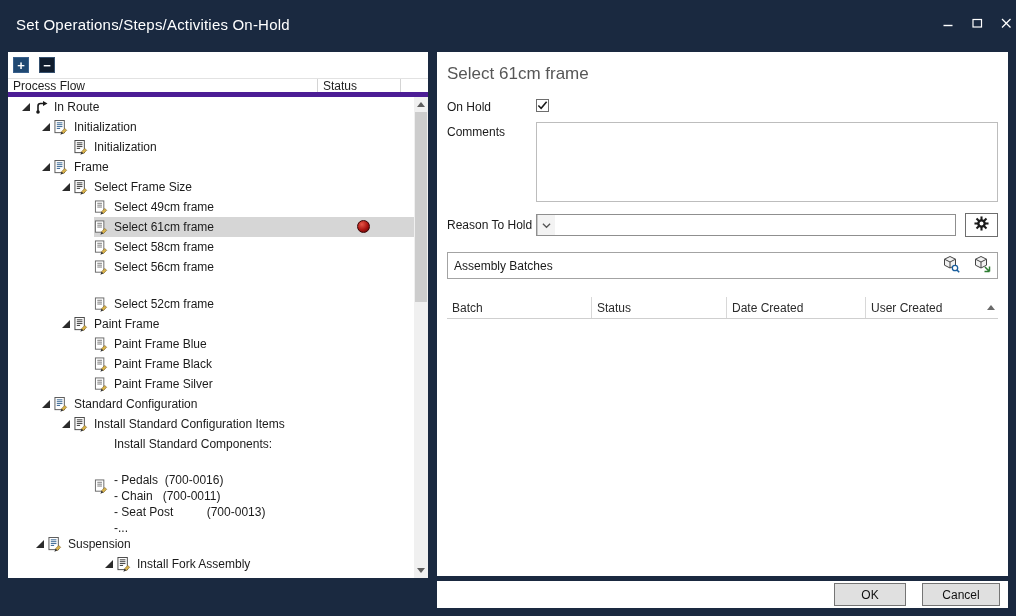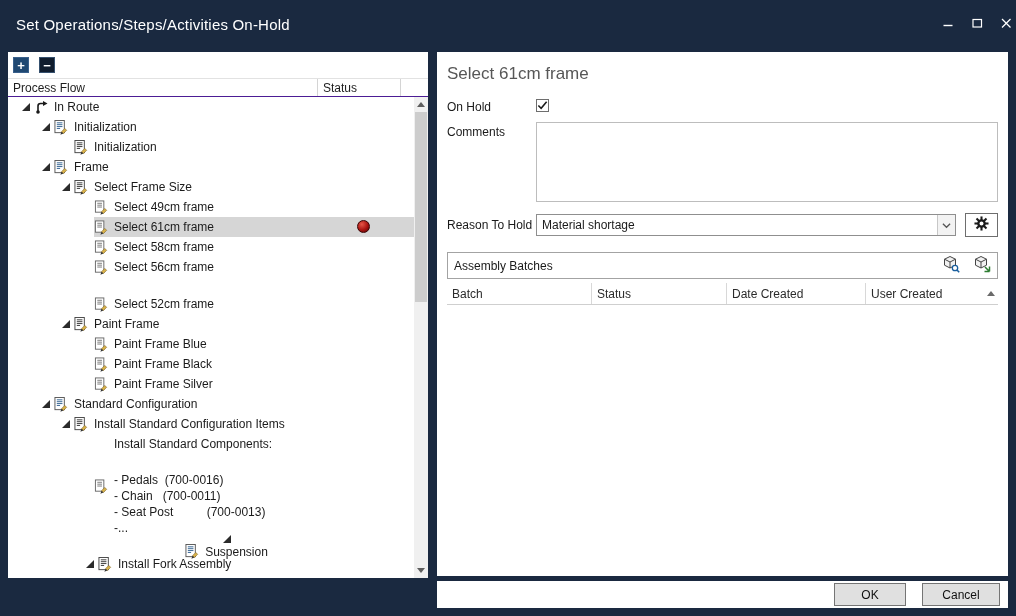--- a/index.html
+++ b/index.html
@@ -18,21 +18,21 @@
   .right-panel{flex:1;background:#ffffff;padding:12px 10px 0 10px;display:flex;flex-direction:column;overflow:hidden;}
   .footer-bar{height:27px;background:#ffffff;display:flex;align-items:center;justify-content:flex-end;gap:16px;padding-right:8px;}
   
   .tree-toolbar{height:26px;display:flex;align-items:center;gap:10px;padding-left:5px;flex:none;}
   .tool-btn{width:16px;height:16px;display:flex;align-items:center;justify-content:center;
             color:#fff;font-size:13px;line-height:1;font-weight:bold;cursor:default;}
   .tool-expand{background:#1f4872;border:1px solid #39608c;}
   .tool-collapse{background:#101d2e;border:1px solid #35506e;}
   
   .tree-header{height:19px;flex:none;display:flex;align-items:stretch;border-top:1px solid #e2e2e2;
-               border-bottom:1px solid #4c1d95;font-size:12px;color:#1e1e1e;}
+               border-bottom:5px solid #4c1d95;font-size:12px;color:#1e1e1e;}
   .th{display:flex;align-items:center;border-right:1px solid #d4d4d4;padding-left:5px;}
   .th-pf{width:310px;}
   .th-status{width:83px;}
   .th-fill{flex:1;border-right:none;}
   
   .tree-wrap{flex:1;display:flex;overflow:hidden;}
   .tree-body{flex:1;overflow:hidden;font-size:12px;color:#1b1b1b;}
   .tree-row{height:20px;display:flex;align-items:center;position:relative;}
   .tree-row.blank{height:16px;}
   .tree-row.multi{height:64px;align-items:flex-start;}
@@ -71,21 +71,21 @@
   .combo-btn{width:18px;height:100%;border-left:1px solid #c7c7c7;background:#f3f3f3;
              display:flex;align-items:center;justify-content:center;}
   .gear-btn{width:33px;height:24px;margin-left:9px;flex:none;border:1px solid #6e6e6e;background:#fff;
             display:flex;align-items:center;justify-content:center;padding:0;}
   
   .batches-bar{margin-top:7px;height:27px;flex:none;border:1px solid #a3a3a3;display:flex;
                align-items:center;padding-left:6px;font-size:12px;color:#1a1a1a;}
   .batch-btns{margin-left:auto;display:flex;height:100%;align-items:center;}
   .batch-btn{width:31px;height:100%;display:flex;align-items:center;justify-content:center;
              background:transparent;border:none;padding:0;}
-  .batch-table{margin-top:4px;flex:1;display:flex;flex-direction:column;overflow:hidden;}
+  .batch-table{margin-top:18px;flex:1;display:flex;flex-direction:column;overflow:hidden;}
   .bt-header{height:22px;flex:none;display:flex;border-bottom:1px solid #cfcfcf;
              font-size:12px;color:#2b2b2b;}
   .bt-cell{display:flex;align-items:center;padding-left:5px;border-right:1px solid #d8d8d8;}
   .bt-cell:nth-child(1){width:145px;}
   .bt-cell:nth-child(2){width:135px;}
   .bt-cell:nth-child(3){width:139px;}
   .bt-cell:nth-child(4){flex:1;border-right:none;padding-right:3px;}
   .sort-arrow{margin-left:auto;width:0;height:0;border-left:4px solid transparent;
               border-right:4px solid transparent;border-bottom:5px solid #6a6a6a;}
   .bt-body{flex:1;background:#fff;}
@@ -451,42 +451,42 @@
                     <polygon points="8,12.5 11.5,9 13.5,11 10,14.5" fill="#d8b24a" stroke="#7a5c1a" stroke-width="0.6"></polygon>
                     <polygon points="8,12.5 10,14.5 6.8,15.6" fill="#333"></polygon>
                   </svg>
                 </span>
                 <span class="tree-label pre">- Pedals  (700-0016)
 - Chain   (700-0011)
 - Seat Post          (700-0013)
 -...</span>
               </span>
             </div>
-            <div class="tree-row" style="padding-left: 31px; flex-direction: column;">
+            <div class="tree-row" style="padding-left: 24px;">
               <span class="expander">
                 <svg width="10" height="10" viewBox="0 0 10 10">
                   <polygon points="9,1 9,9 1,9" fill="#2b2b2b"></polygon>
                 </svg>
               </span>
               <span class="row-inner">
                 <span class="tree-icon">
                   <svg width="15" height="15" viewBox="0 0 16 16">
                     <rect x="1" y="0.5" width="10" height="13" fill="#ffffff" stroke="#555"></rect>
                     <line x1="3" y1="3" x2="9" y2="3" stroke="#2f5f8f"></line>
                     <line x1="3" y1="5" x2="9" y2="5" stroke="#2f5f8f"></line>
                     <line x1="3" y1="7" x2="9" y2="7" stroke="#2f5f8f"></line>
                     <line x1="3" y1="9" x2="6.5" y2="9" stroke="#2f5f8f"></line>
                     <polygon points="8,12.5 11.5,9 13.5,11 10,14.5" fill="#d8b24a" stroke="#7a5c1a" stroke-width="0.6"></polygon>
                     <polygon points="8,12.5 10,14.5 6.8,15.6" fill="#333"></polygon>
                   </svg>
                 </span>
                 <span class="tree-label">Suspension</span>
               </span>
             </div>
-            <div class="tree-row" style="padding-left: 74px;">
+            <div class="tree-row" style="padding-left: 74px; margin-left: 19px;">
               <span class="expander">
                 <svg width="10" height="10" viewBox="0 0 10 10">
                   <polygon points="9,1 9,9 1,9" fill="#2b2b2b"></polygon>
                 </svg>
               </span>
               <span class="row-inner">
                 <span class="tree-icon">
                   <svg width="15" height="15" viewBox="0 0 16 16">
                     <rect x="1" y="0.5" width="10" height="13" fill="#ffffff" stroke="#444"></rect>
                     <line x1="3" y1="3" x2="9" y2="3" stroke="#333"></line>
@@ -529,21 +529,20 @@
         </div>
 
         <div class="form-row">
           <span class="form-label">Comments</span>
           <textarea class="comments-box" style=""></textarea>
         </div>
 
         <div class="form-row reason-row">
           <span class="form-label" style="padding-top:0;">Reason To Hold</span>
           <div class="combo">
-            <span class="combo-text">Material shortage</span>
             <span class="combo-btn">
               <span>
                 <svg width="9" height="7" viewBox="0 0 10 7">
                     <polyline points="1,1.5 5,5.5 9,1.5" fill="none" stroke="#555" stroke-width="1.4"></polyline>
                   </svg>
               </span>
             </span>
           </div>
           <button class="gear-btn">
             <span>

